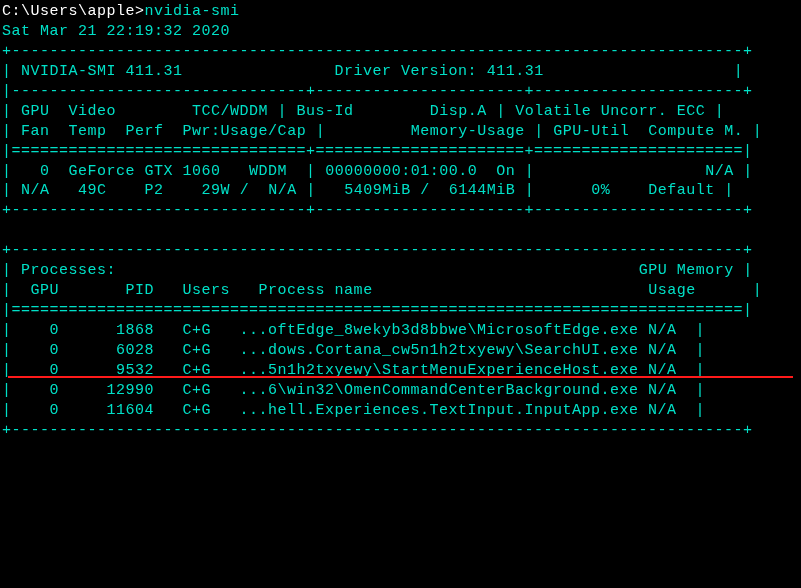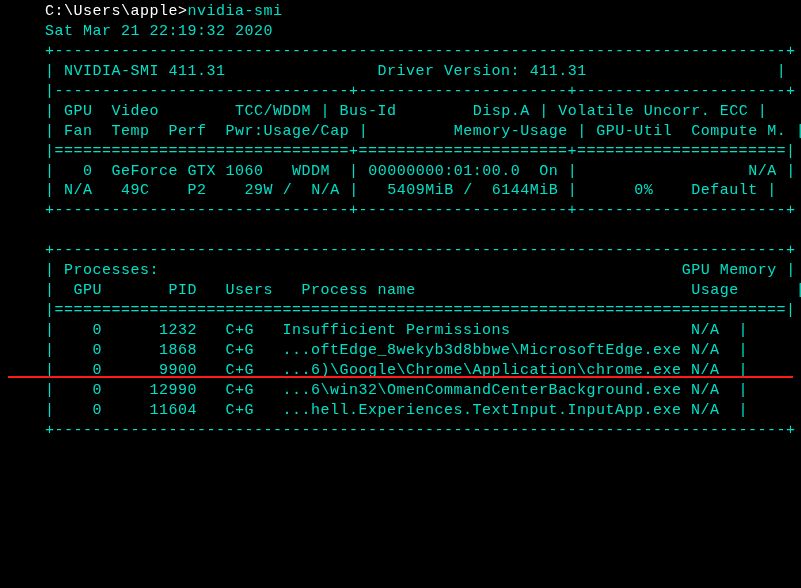--- a/index.html
+++ b/index.html
@@ -8,21 +8,21 @@
     color: #fff;
     font-family: "Consolas", "Courier New", monospace;
     font-size: 15px;
     line-height: 1.33;
     width: 801px;
     height: 588px;
     overflow: hidden;
     padding: 2px;
     letter-spacing: 0.5px;
   }
-  .line { white-space: pre; font-variant-ligatures: none; margin-left: 43px; }
+  .line { white-space: pre; font-variant-ligatures: none; }
   .prompt-path { color: #fff; }
   .teal { color: #00e0c7; }
   .hl-row {
     position: absolute;
     left: 8px;
     right: 8px;
     top: 376px;
     height: 2px;
     background: #ff1a1a;
     z-index: 5;
@@ -45,22 +45,22 @@
 <div class="line teal">+-------------------------------+----------------------+----------------------+</div>
 
 <div class="line">&nbsp;</div>
 
 <div class="line teal">+-----------------------------------------------------------------------------+</div>
 <div class="line teal">| <span>Processes:</span>                                                       <span>GPU Memory</span> |</div>
 <div class="line teal">|  <span>GPU</span>       <span>PID</span>   <span>Users</span>   <span>Process name</span>                             <span>Usage</span>      |</div>
 <div class="line teal">|=============================================================================|</div>
 
 <div id="proc-rows">
-    <div class="line teal">|    0      1232   C+G   Insufficient Permissions                   N/A  |</div>
     <div class="line teal">|    0      1868   C+G   ...oftEdge_8wekyb3d8bbwe\MicrosoftEdge.exe N/A  |</div>
-    <div class="line teal">|    0      9900   C+G   ...6)\Google\Chrome\Application\chrome.exe N/A  |</div>
+    <div class="line teal">|    0      6028   C+G   ...dows.Cortana_cw5n1h2txyewy\SearchUI.exe N/A  |</div>
+    <div class="line teal">|    0      9532   C+G   ...5n1h2txyewy\StartMenuExperienceHost.exe N/A  |</div>
     <div class="line teal">|    0     12990   C+G   ...6\win32\OmenCommandCenterBackground.exe N/A  |</div>
     <div class="line teal">|    0     11604   C+G   ...hell.Experiences.TextInput.InputApp.exe N/A  |</div>
   </div>
 
 <div class="line teal">+-----------------------------------------------------------------------------+</div>
 
 <div class="hl-row"></div>
 
 </body></html>

